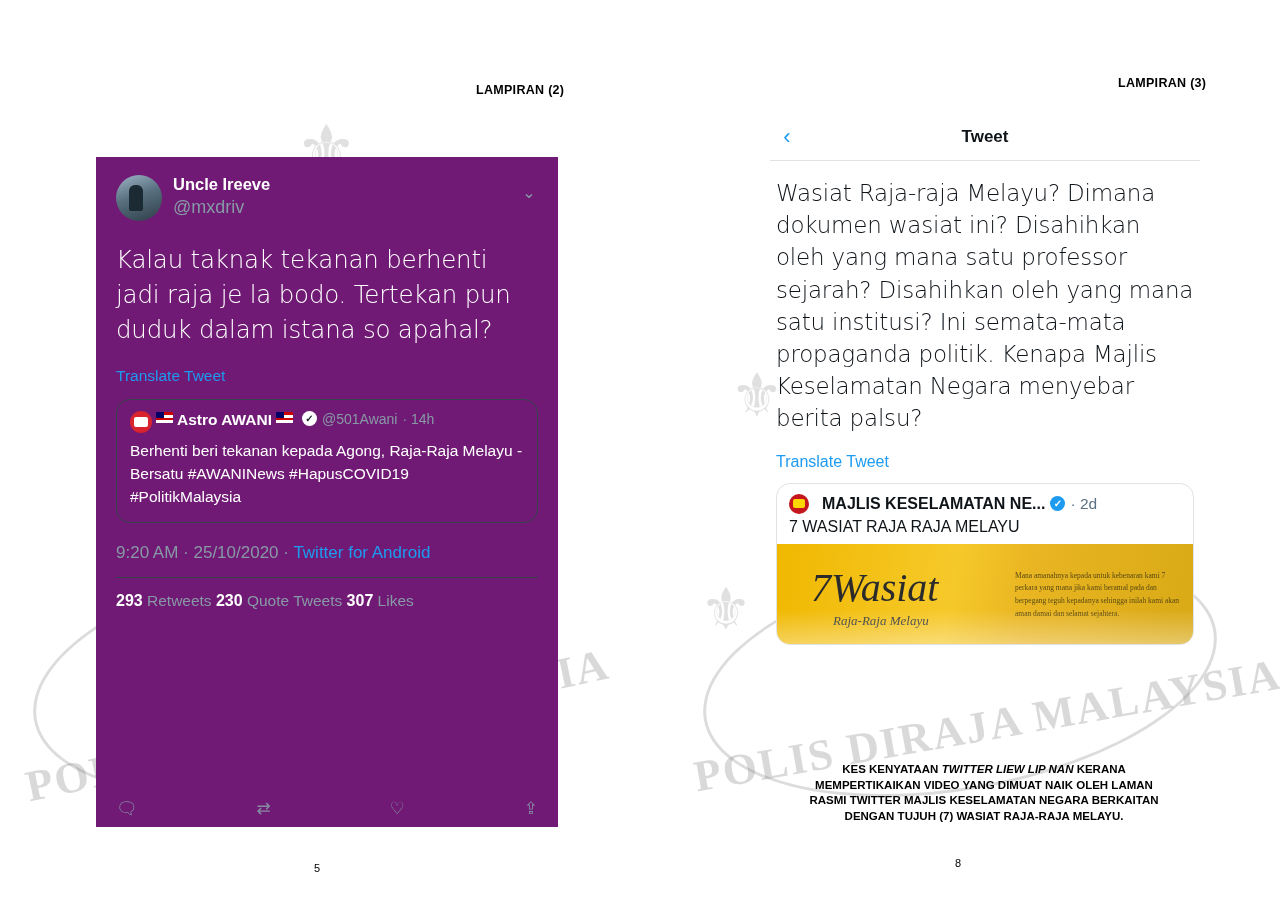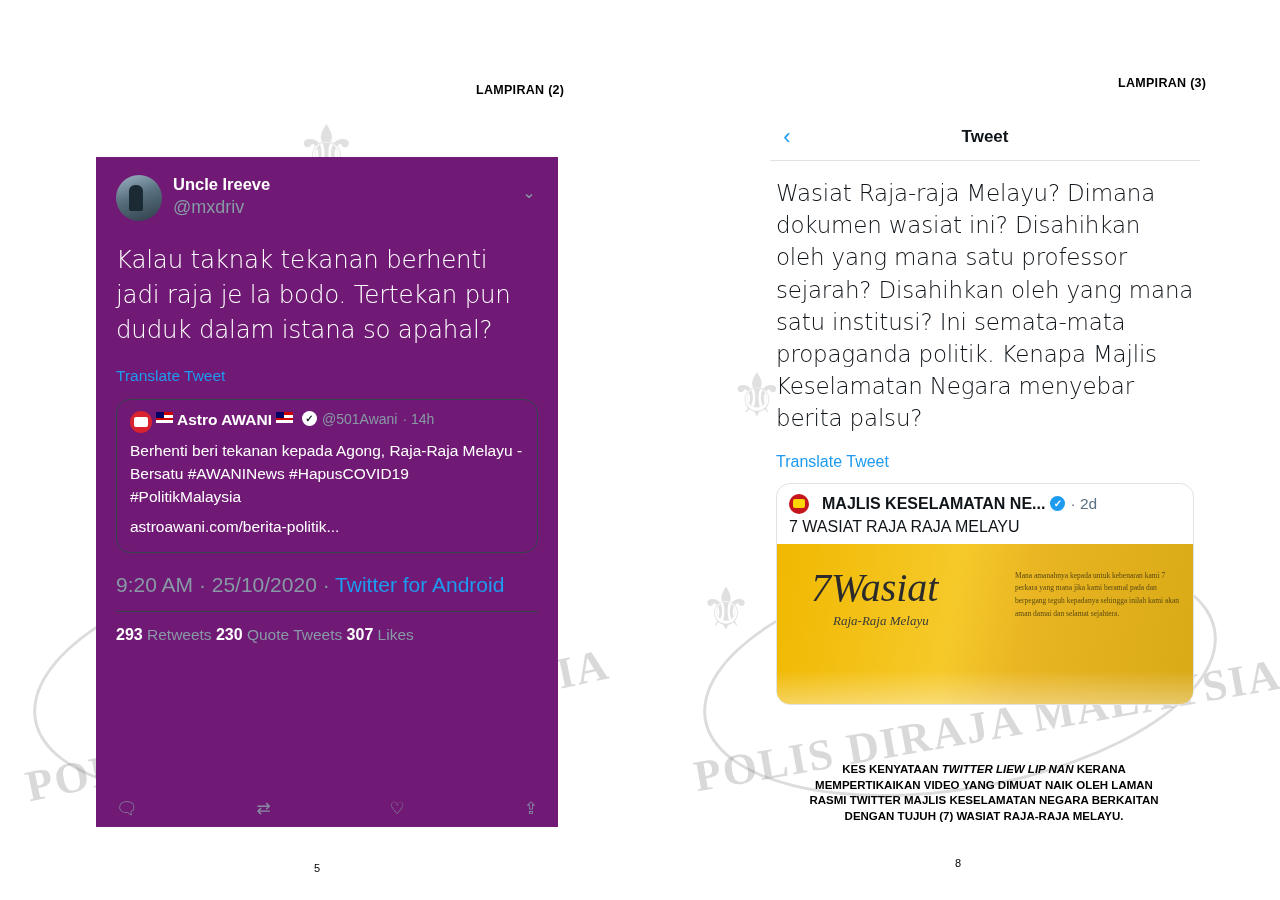--- a/index.html
+++ b/index.html
@@ -145,21 +145,21 @@
   .qc-handle { font-size: 14px; color: #8899a6; }
   .qc-text {
     margin-top: 7px;
     font-size: 15.5px;
     line-height: 1.48;
     color: #ffffff;
   }
   .qc-link { color: #ffffff; }
   .td-time {
     margin-top: 20px;
-    font-size: 21px;
+    font-size: 17px;
     color: #8899a6;
   }
   .td-time .src { color: #1d9bf0; }
   .td-stats {
     margin-top: 14px;
     padding-top: 14px;
     border-top: 1px solid #38444d;
     font-size: 15.5px;
     color: #8899a6;
   }
@@ -242,21 +242,21 @@
   }
   .tlq-name { font-weight: bold; font-size: 16px; margin-left: 13px; }
   .tlq-verified {
     width: 15px; height: 15px; border-radius: 50%;
     background:#1d9bf0; color:#fff; font-size:10px; line-height:15px;
     text-align:center; margin: 0 5px; font-weight:bold; flex: 0 0 15px;
   }
   .tlq-time { color:#5b7083; font-size: 15.5px; }
   .tlq-text { padding: 4px 12px 8px 12px; font-size: 16px; }
   .tlq-image {
-    height: 160px;
+    height: 100px;
     background: linear-gradient(100deg,#f0b800 0%, #f6c92a 42%, #e9b522 60%, #d9a916 100%);
     position: relative;
     overflow: hidden;
   }
   .tlq-image .wasiat {
     position: absolute; left: 34px; top: 20px;
     font-family: "Liberation Serif", serif;
     font-style: italic;
     font-size: 40px;
     color: #2b2b2b;
@@ -319,21 +319,20 @@
       <div class="qc-head">
         <div class="qc-avatar"></div>
         <span class="qc-flag"></span>
         <span class="qc-name">Astro AWANI</span>
         <span class="qc-flag"></span>
         <span class="qc-verified">✓</span>
         <span class="qc-handle">@501Awani</span>
         <span class="qc-handle" style="margin-left:5px">· 14h</span>
       </div>
       <div class="qc-text">Berhenti beri tekanan kepada Agong, Raja-Raja Melayu - Bersatu #AWANINews #HapusCOVID19 #PolitikMalaysia</div>
-      <div class="qc-text qc-link">astroawani.com/berita-politik...</div>
     </div>
 
     <div class="td-time">
       <span>9:20 AM · 25/10/2020 · </span><span class="src">Twitter for Android</span>
     </div>
 
     <div class="td-stats">
       <b>293</b><span> Retweets  </span><b>230</b><span> Quote Tweets  </span><b>307</b><span> Likes</span>
     </div>
 

